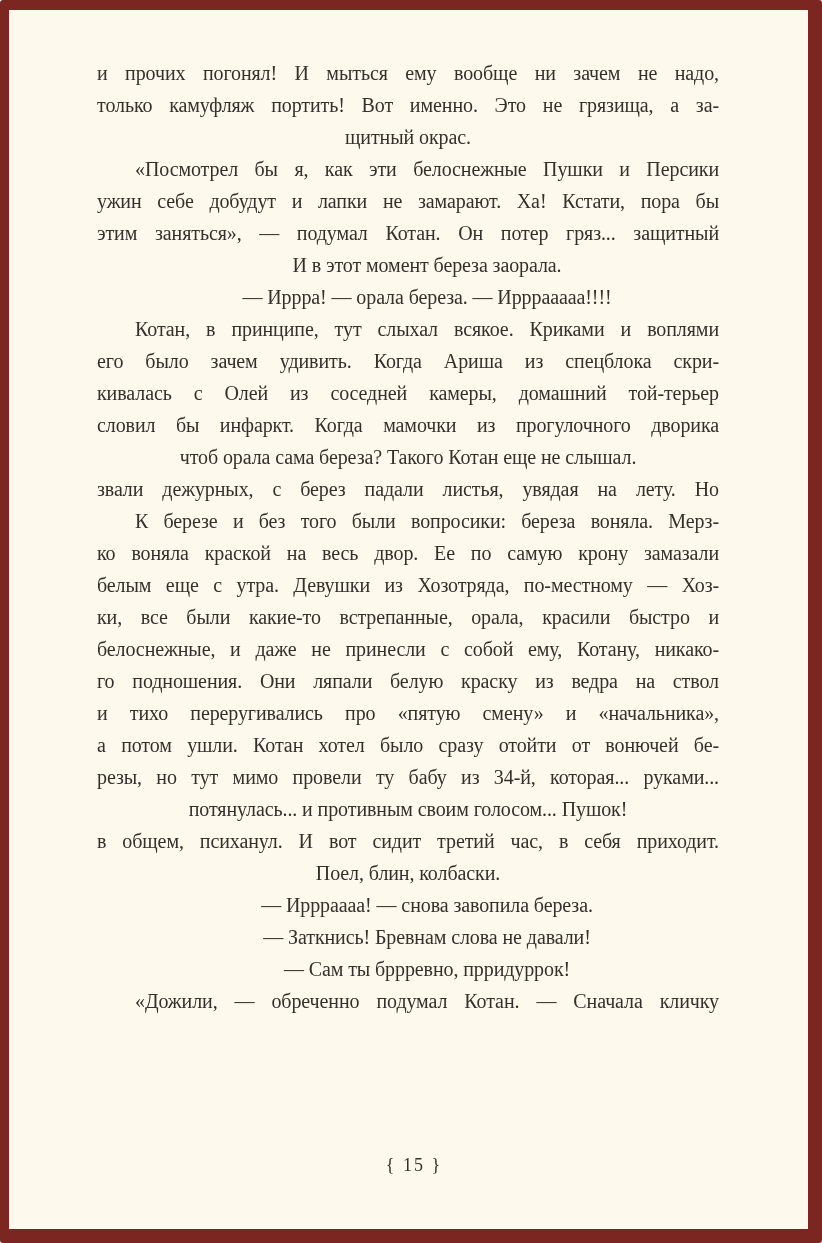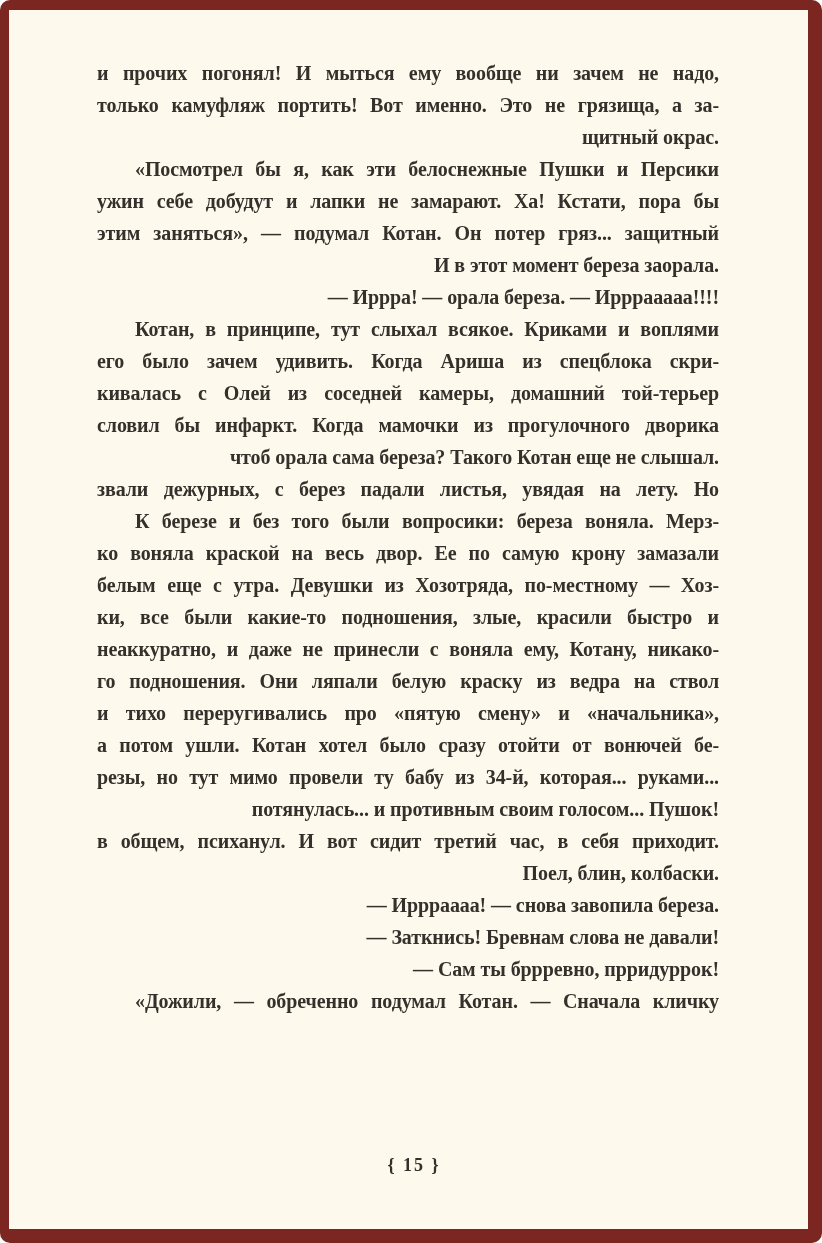--- a/index.html
+++ b/index.html
@@ -17,38 +17,37 @@
     position:relative;
     width:822px;height:1243px;
     box-sizing:border-box;
     background:var(--bg);
     border-style:solid;
     border-color:var(--frame);
     border-top-width:10px;
     border-left-width:9px;
     border-right-width:14px;
     border-bottom-width:14px;
-    border-radius:10px;
+    border-radius:3px;
     overflow:hidden;
-    font-weight:bold;
   }
   .text-block{
     position:absolute;
     left:88px;            
     top:47px;             
     width:622px;
     color:var(--ink);
     font-size:20px;
     line-height:32px;
     letter-spacing:-0.1px;
   }
   .line{
     height:32px;
     white-space:normal;
-    text-align:right;
+    text-align:center;
   }
   .line.j{
     text-align:justify;
     text-align-last:justify;
   }
   .line.ind{
     text-indent:38px;
   }
   .page-number{
     position:absolute;
@@ -77,22 +76,22 @@
       <div class="line ind">— Иррра! — орала береза. — Ирррааааа!!!!</div>
       <div class="line j ind">Котан, в принципе, тут слыхал всякое. Криками и воплями</div>
       <div class="line j">его было зачем удивить. Когда Ариша из спецблока скри-</div>
       <div class="line j">кивалась с Олей из соседней камеры, домашний той-терьер</div>
       <div class="line j">словил бы инфаркт. Когда мамочки из прогулочного дворика</div>
       <div class="line">чтоб орала сама береза? Такого Котан еще не слышал.</div>
       <div class="line j">звали дежурных, с берез падали листья, увядая на лету. Но</div>
       <div class="line j ind">К березе и без того были вопросики: береза воняла. Мерз-</div>
       <div class="line j">ко воняла краской на весь двор. Ее по самую крону замазали</div>
       <div class="line j">белым еще с утра. Девушки из Хозотряда, по-местному — Хоз-</div>
-      <div class="line j">ки, все были какие-то подношения, злые, красили быстро и</div>
-      <div class="line j">неаккуратно, и даже не принесли с воняла ему, Котану, никако-</div>
+      <div class="line j">ки, все были какие-то встрепанные, орала, красили быстро и</div>
+      <div class="line j">белоснежные, и даже не принесли с собой ему, Котану, никако-</div>
       <div class="line j">го подношения. Они ляпали белую краску из ведра на ствол</div>
       <div class="line j">и тихо переругивались про «пятую смену» и «начальника»,</div>
       <div class="line j">а потом ушли. Котан хотел было сразу отойти от вонючей бе-</div>
       <div class="line j">резы, но тут мимо провели ту бабу из 34-й, которая... руками...</div>
       <div class="line">потянулась... и противным своим голосом... Пушок!</div>
       <div class="line j">в общем, психанул. И вот сидит третий час, в себя приходит.</div>
       <div class="line">Поел, блин, колбаски.</div>
       <div class="line ind">— Иррраааа! — снова завопила береза.</div>
       <div class="line ind">— Заткнись! Бревнам слова не давали!</div>
       <div class="line ind">— Сам ты бррревно, прридуррок!</div>

